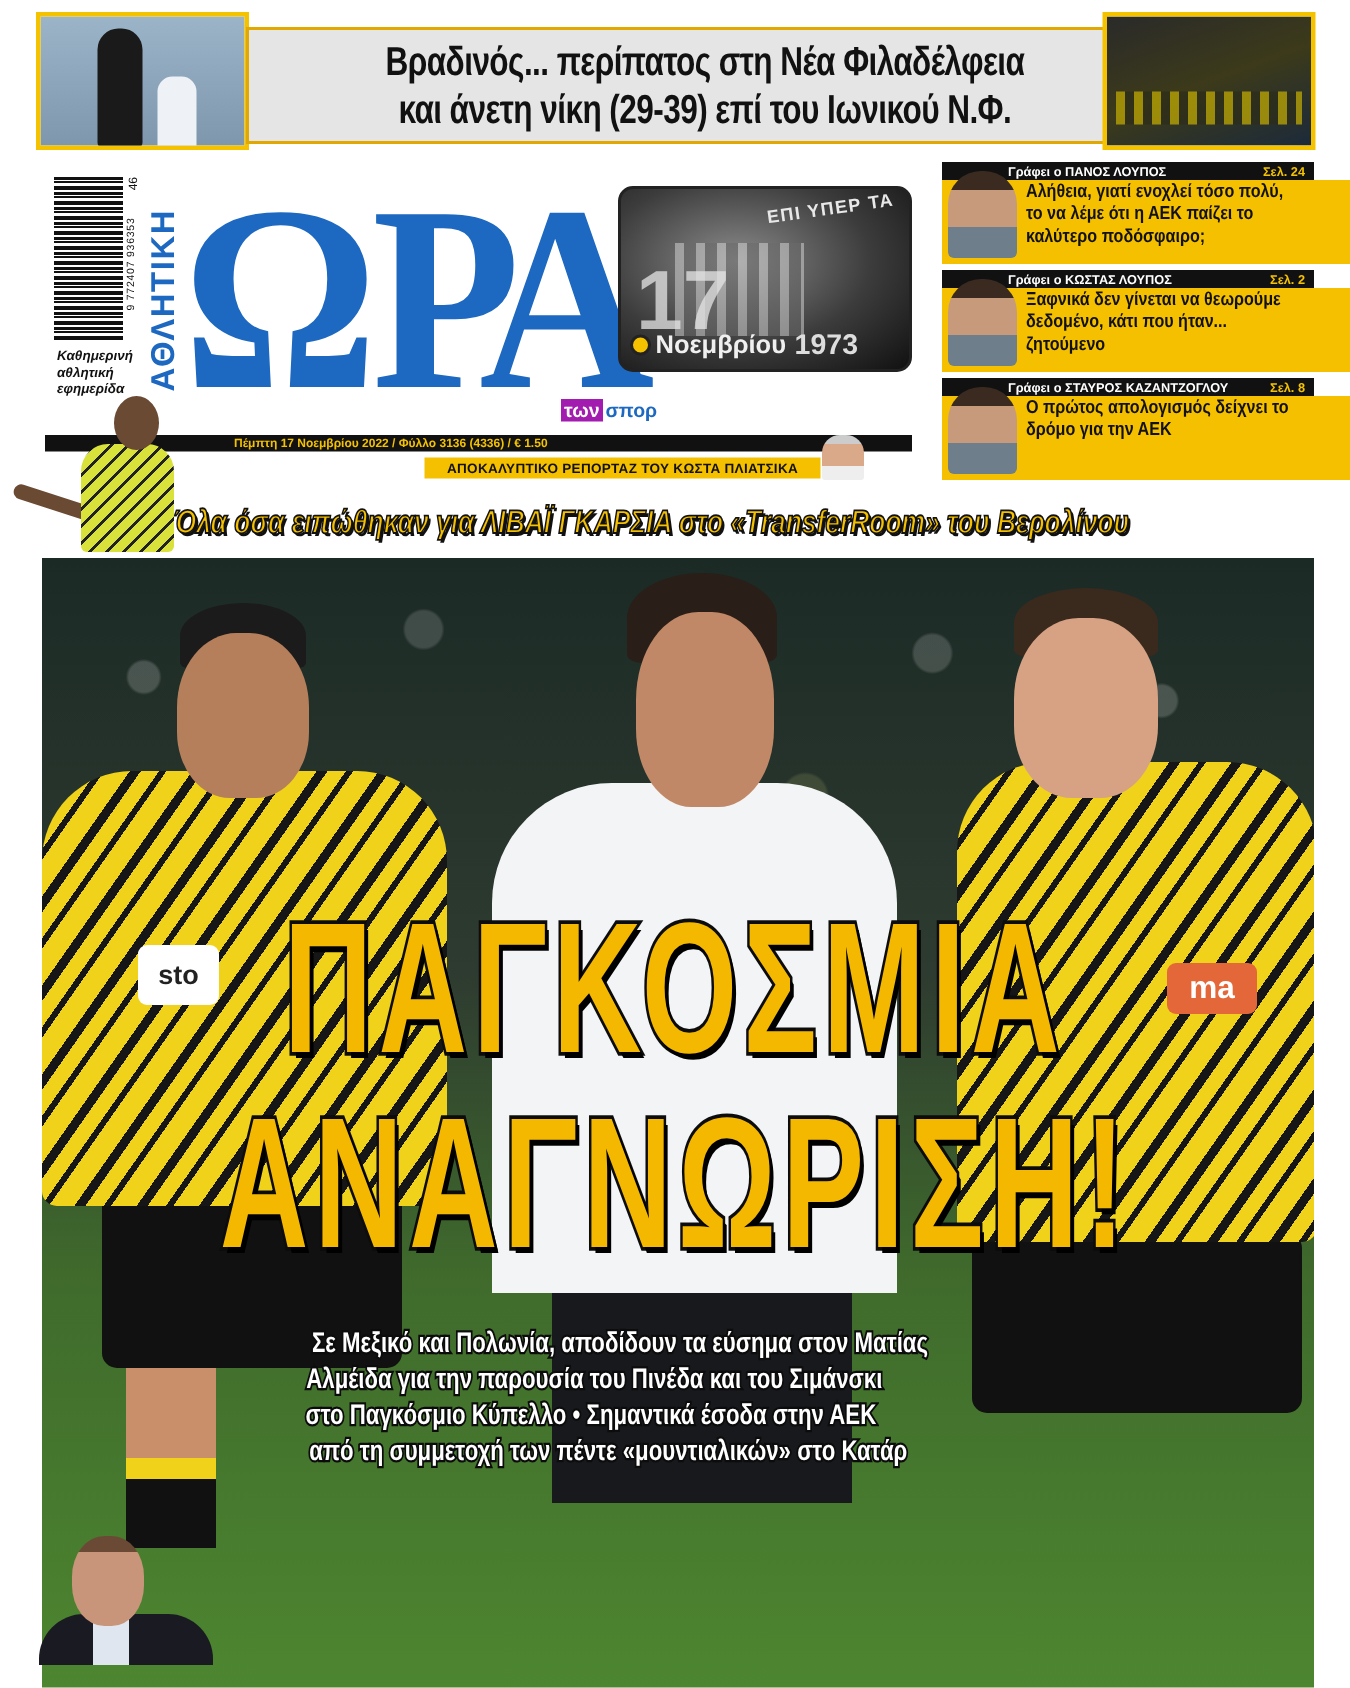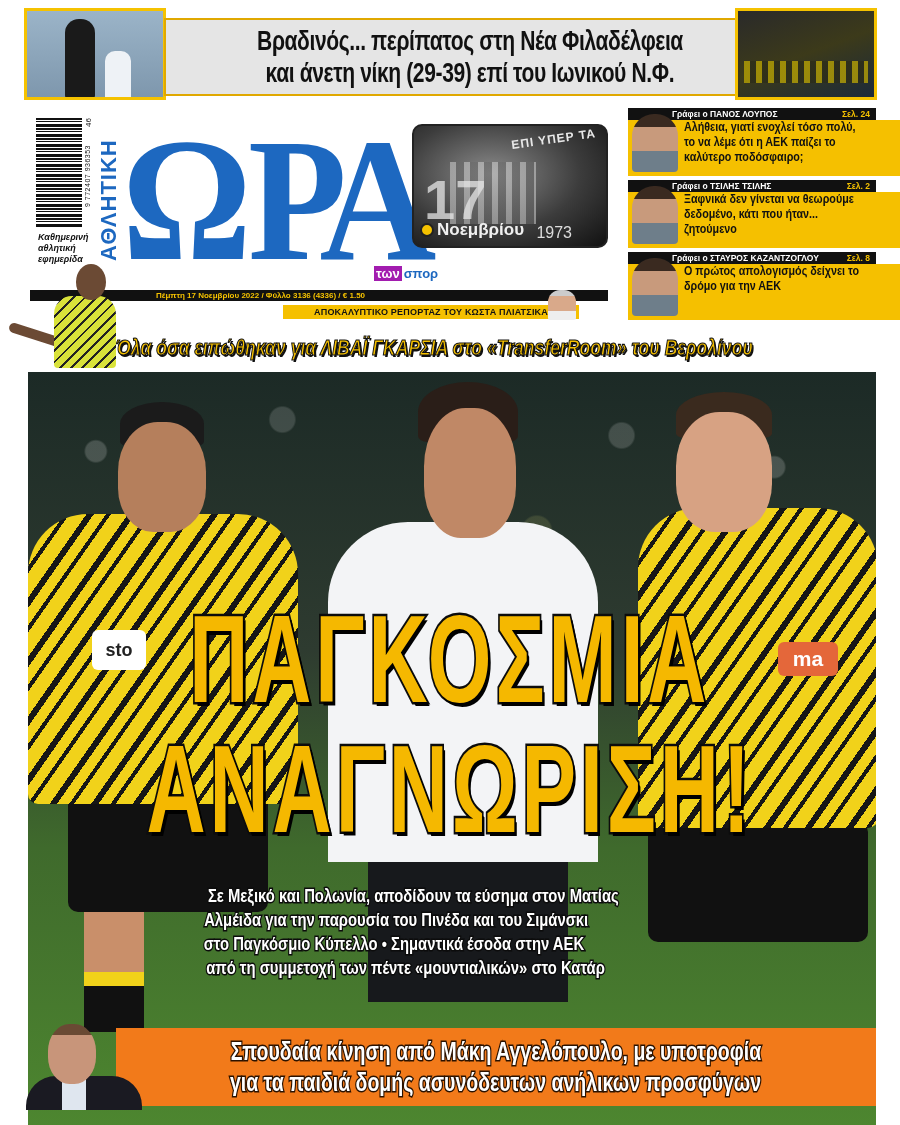--- a/index.html
+++ b/index.html
@@ -100,21 +100,21 @@
     background: repeating-linear-gradient(90deg, #cfcfcf 0 6px, #6a6a6a 6px 14px);
     opacity: .55;
   }
   .nov17 .month {
     position: absolute; left: 6px; bottom: 6px; color: #f0f0f0; font-size: 17px; font-weight: 700;
     display: flex; align-items: center; gap: 3px;
   }
   .nov17 .month .badge {
     width: 14px; height: 14px; border-radius: 50%; background: #f5c200; border: 2px solid #222;
   }
-  .nov17 .year { position: absolute; right: 34px; bottom: 4px; color: #ddd; font-size: 16px; font-weight: 400; }
+  .nov17 .year { position: absolute; right: 34px; bottom: 4px; color: #ddd; font-size: 19px; font-weight: 700; }
 
   
   .columnists { position: absolute; left: 628px; top: 108px; width: 248px; }
   .columnist { position: relative; height: 68px; margin-bottom: 4px; }
   .columnist .hdr {
     position: absolute; left: 0; top: 0; width: 248px; height: 12px; background: #111;
     color: #fff; font-size: 8.5px; font-weight: 700; display: flex; align-items: center; justify-content: space-between;
     padding: 0 6px 0 44px;
   }
   .columnist .hdr .page { color: #f5c200; }
@@ -131,21 +131,21 @@
     border-radius: 22px 22px 4px 4px;
     background: linear-gradient(180deg, #3a2a20 0 22%, #c89a7c 22% 64%, #6e7e8a 64% 100%);
   }
 
   
   .date-bar {
     position: absolute; left: 30px; top: 290px; width: 578px; height: 11px; background: #111;
     color: #f5c200; font-size: 8px; font-weight: 700; padding-left: 126px; display: flex; align-items: center;
   }
   .report-strip {
-    position: absolute; left: 283px; top: 305px; width: 296px; height: 14px; background: #f5c000;
+    position: absolute; left: 283px; top: 305px; width: 264px; height: 14px; background: #f5c000;
     font-size: 9px; font-weight: 700; color: #111; display: flex; align-items: center; justify-content: center;
     letter-spacing: .2px;
   }
   .report-face {
     position: absolute; left: 548px; top: 290px; width: 28px; height: 30px;
     border-radius: 12px 12px 2px 2px; background: linear-gradient(180deg, #ccc 0 20%, #d9a98a 20% 70%, #eee 70%);
   }
   .garcia-photo {
     position: absolute; left: 6px; top: 262px; width: 112px; height: 108px;
   }
@@ -312,21 +312,21 @@
       <span>Γράφει ο ΠΑΝΟΣ ΛΟΥΠΟΣ</span>
       <span class="page">Σελ. 24</span>
     </div>
     <div class="body">
       <span>Αλήθεια, γιατί ενοχλεί τόσο πολύ, το να λέμε ότι η ΑΕΚ παίζει το καλύτερο ποδόσφαιρο;</span>
     </div>
     <div class="face"></div>
   </div>
   <div class="columnist">
     <div class="hdr">
-      <span>Γράφει ο ΤΣΙΛΗΣ ΤΣΙΛΗΣ</span>
+      <span>Γράφει ο ΚΩΣΤΑΣ ΛΟΥΠΟΣ</span>
       <span class="page">Σελ. 2</span>
     </div>
     <div class="body">
       <span>Ξαφνικά δεν γίνεται να θεωρούμε δεδομένο, κάτι που ήταν... ζητούμενο</span>
     </div>
     <div class="face"></div>
   </div>
   <div class="columnist">
     <div class="hdr">
       <span>Γράφει ο ΣΤΑΥΡΟΣ ΚΑΖΑΝΤΖΟΓΛΟΥ</span>
@@ -384,22 +384,18 @@
 </div>
 
 <div class="deck">
   <span>Σε Μεξικό και Πολωνία, αποδίδουν τα εύσημα στον Ματίας</span>
   <span>Αλμέιδα για την παρουσία του Πινέδα και του Σιμάνσκι</span>
   <span>στο Παγκόσμιο Κύπελλο • Σημαντικά έσοδα στην ΑΕΚ</span>
   <span>από τη συμμετοχή των πέντε «μουντιαλικών» στο Κατάρ</span>
 </div>
 
 <div class="bottom-banner">
-  <div class="bar">
-    <span>Σπουδαία κίνηση από Μάκη Αγγελόπουλο, με υποτροφία</span>
-    <span>για τα παιδιά δομής ασυνόδευτων ανήλικων προσφύγων</span>
-  </div>
   <div class="face">
     <div class="body"></div>
       <div class="collar"></div>
       <div class="head"></div>
   </div>
 </div>
 
 </body></html>

